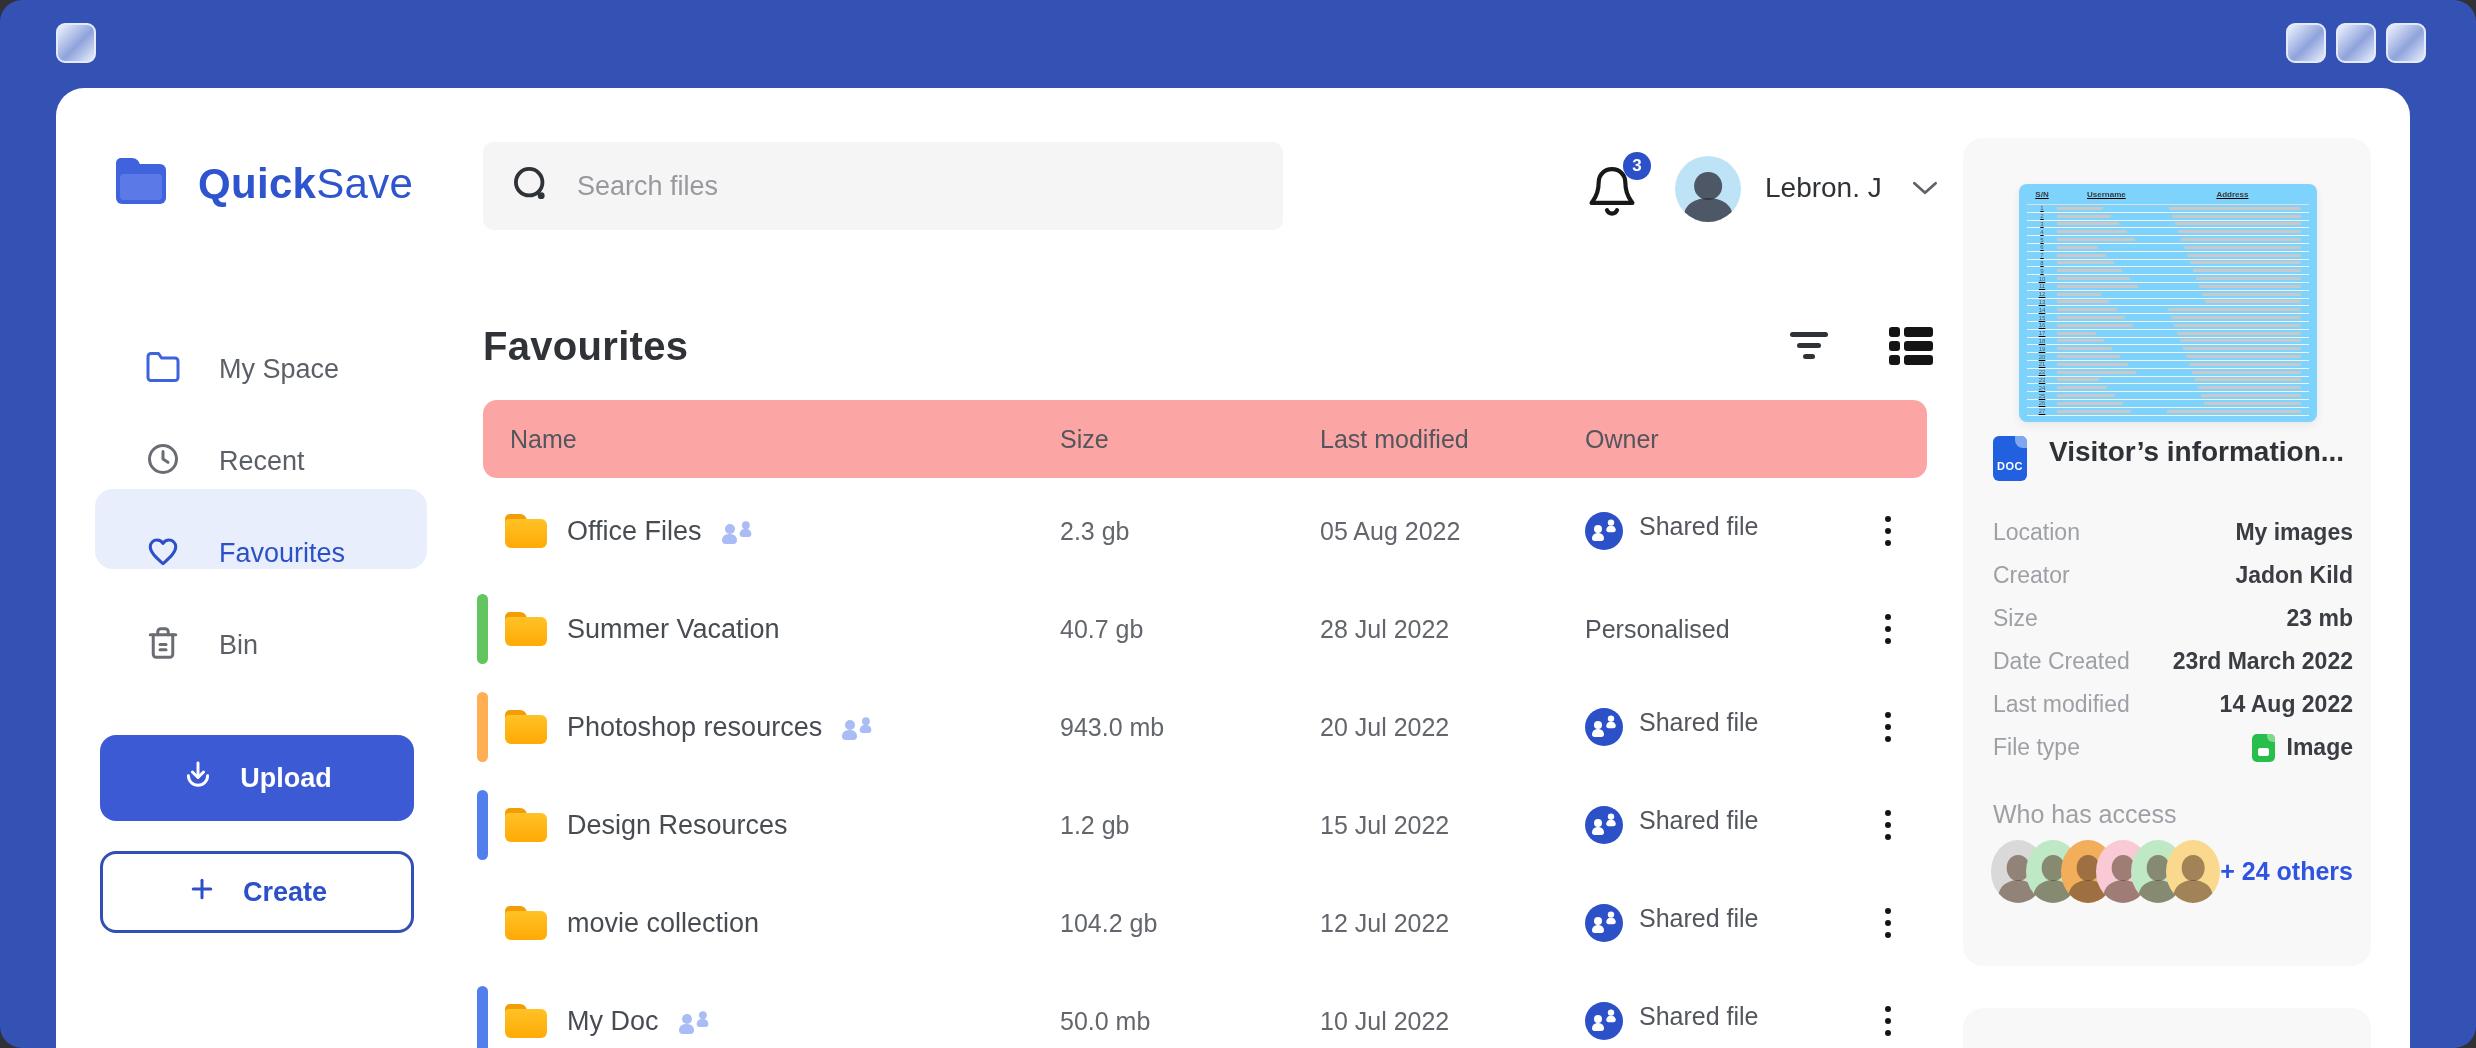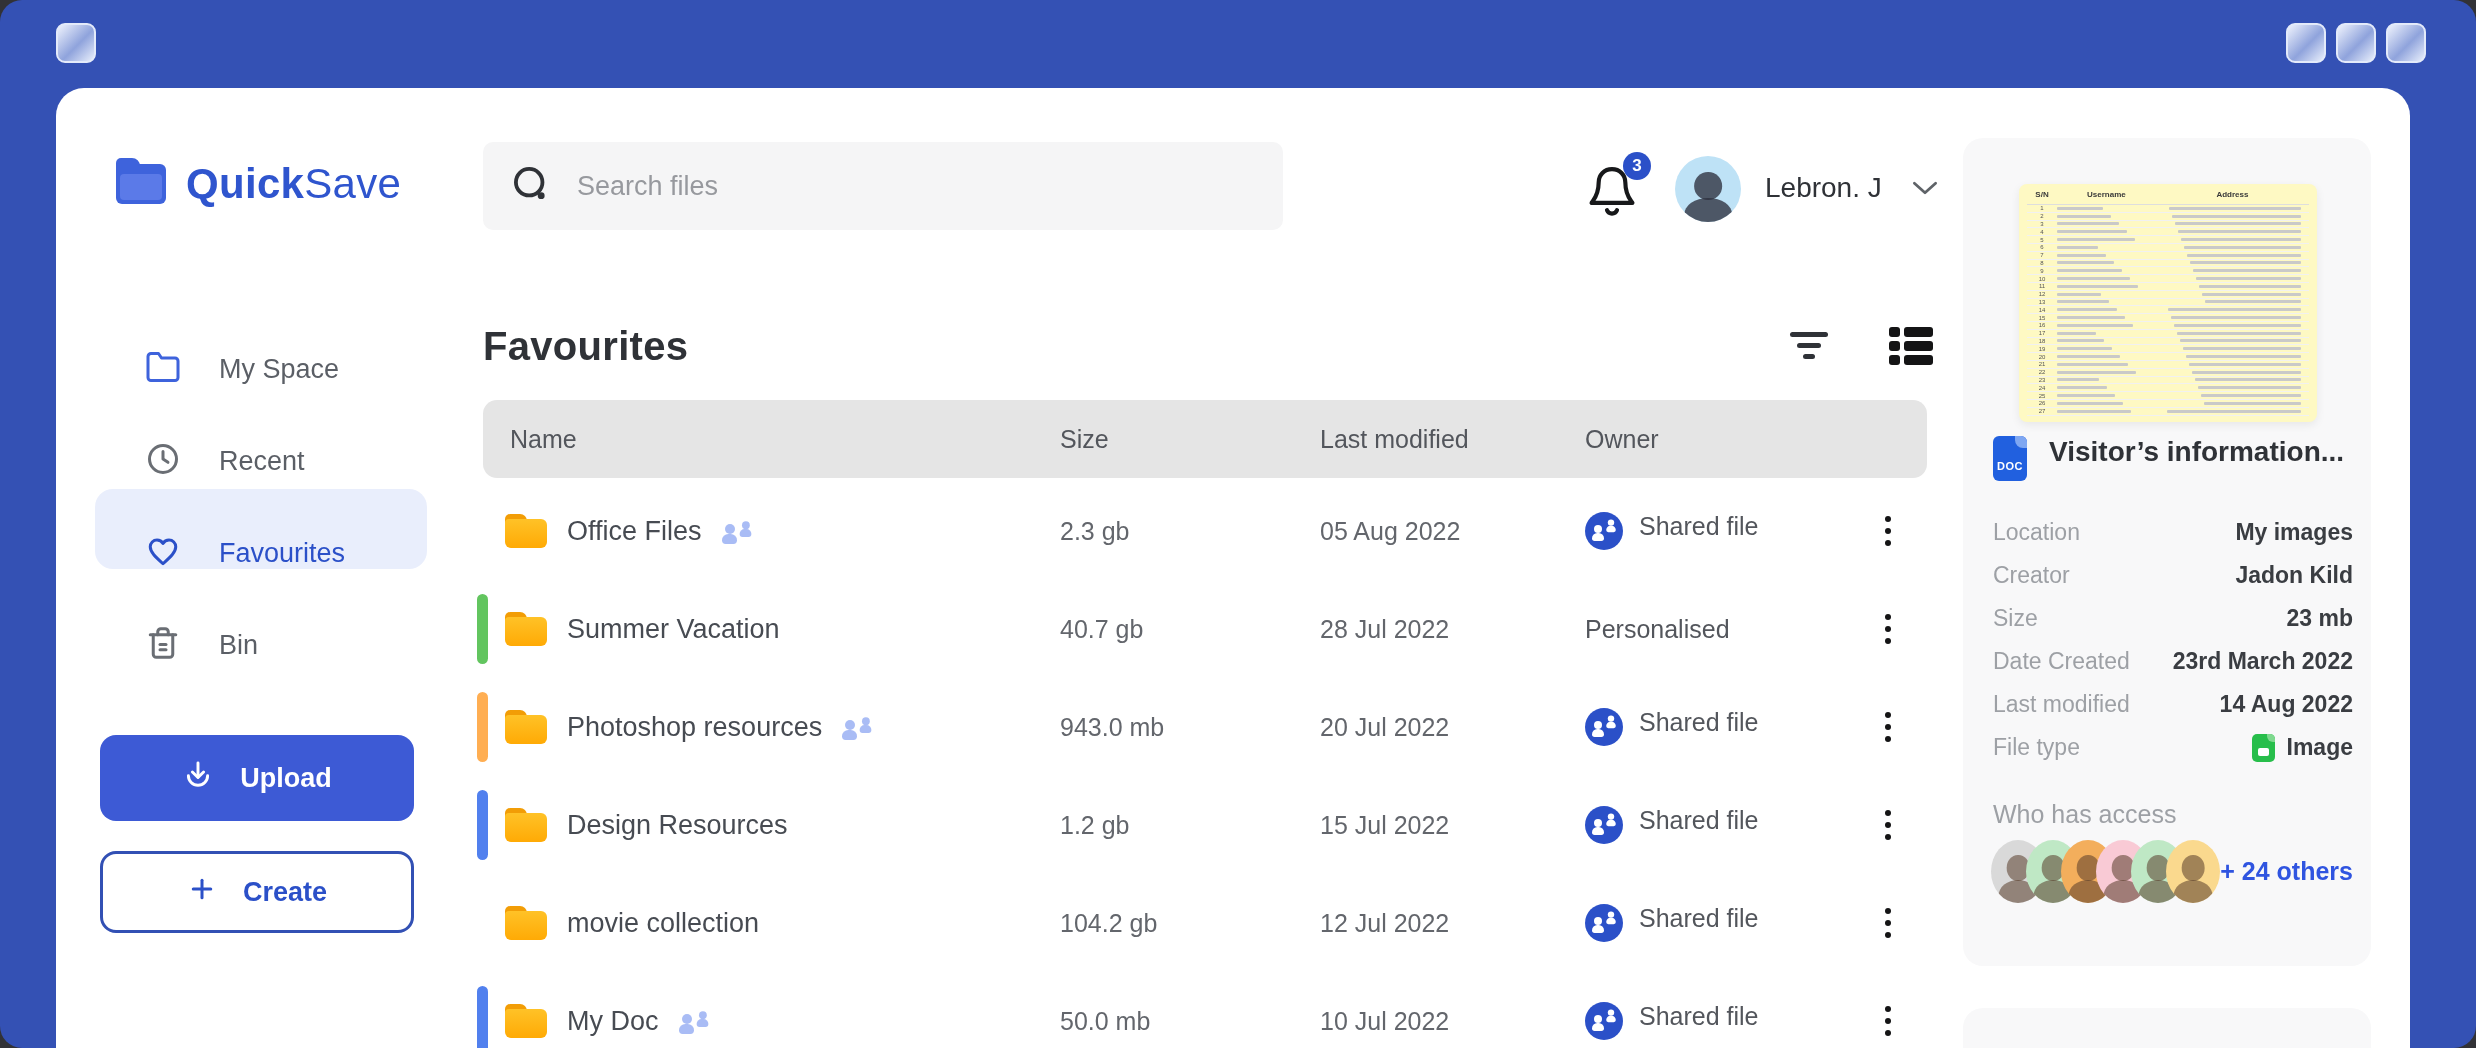--- a/index.html
+++ b/index.html
@@ -13,21 +13,21 @@
     border: 2px solid #E3EAFA; background: linear-gradient(135deg, #EFF3FD 0%, #8FA3DC 55%, #E9EFFC 100%);
     cursor: pointer; }
   .win-btn.left { left: 56px; }
   .win-btn.r1 { right: 150px; } .win-btn.r2 { right: 100px; } .win-btn.r3 { right: 50px; }
 
   
   .card { position: absolute; left: 56px; top: 88px; width: 2354px; height: 1000px;
     background: #FFFFFF; border-radius: 28px 28px 0 0; }
 
   
-  .logo { position: absolute; left: 60px; top: 72px; display: flex; align-items: center; gap: 20px; }
+  .logo { position: absolute; left: 60px; top: 72px; display: flex; align-items: center; gap: 32px; }
   .logo-folder { position: relative; width: 50px; height: 40px; background: #3E63DC; border-radius: 6px; }
   .logo-folder::before { content: ""; position: absolute; top: -6px; left: 0; width: 24px; height: 12px;
     background: #3E63DC; border-radius: 5px 8px 0 0; }
   .logo-folder::after { content: ""; position: absolute; left: 4px; top: 10px; right: 4px; bottom: 4px;
     background: #5B7AE8; border-radius: 4px; }
   .logo-text { font-size: 42px; color: #2F55CE; letter-spacing: .3px; }
   .logo-text b { font-weight: 700; }
   .logo-text span.lt { font-weight: 400; }
 
   .nav { position: absolute; left: 39px; top: 217px; width: 332px; }
@@ -81,21 +81,21 @@
     background: #2F3237; display: block; }
   .filter-icon i:nth-child(1) { top: 2px; width: 38px; }
   .filter-icon i:nth-child(2) { top: 13px; width: 24px; }
   .filter-icon i:nth-child(3) { top: 24px; width: 12px; }
   .list-icon { width: 44px; height: 38px; display: flex; flex-direction: column; justify-content: space-between;
     cursor: pointer; }
   .list-icon .lr { display: flex; gap: 4px; height: 10px; }
   .list-icon .sq { width: 11px; background: #141415; border-radius: 3px; }
   .list-icon .br { flex: 1; background: #141415; border-radius: 3px; }
 
-  .table-head { position: absolute; left: 0; top: 312px; width: 1444px; height: 78px; background: #e5e5e5;
+  .table-head { position: absolute; left: 0; top: 312px; width: 1444px; height: 78px; background: #fca5a5;
     border-radius: 14px; display: grid; grid-template-columns: 550px 260px 265px 283px 1fr;
     align-items: center; padding-left: 27px; }
   .th { font-size: 25px; color: #53565C; }
 
   .rows { position: absolute; left: 0; top: 394px; width: 1444px; }
   .file-row { position: relative; height: 98px; display: grid;
     grid-template-columns: 555px 260px 265px 283px 1fr; align-items: center; padding-left: 22px;
     cursor: pointer; }
   .accent { position: absolute; left: -6px; top: 14px; width: 11px; height: 70px; border-radius: 6px; }
   .name-cell { display: flex; align-items: center; gap: 20px; }
@@ -124,22 +124,22 @@
   .kebab { width: 40px; height: 40px; display: flex; flex-direction: column; align-items: center;
     justify-content: center; gap: 6px; cursor: pointer; }
   .kebab i { width: 6px; height: 6px; border-radius: 50%; background: #141415; display: block; }
   .hidden { visibility: hidden; }
 
   
   .panel { position: absolute; left: 1907px; top: 50px; width: 408px; height: 828px; background: #F8F8F9;
     border-radius: 20px; }
   .panel2 { position: absolute; left: 1907px; top: 920px; width: 408px; height: 200px; background: #F8F8F9;
     border-radius: 20px; }
-  .preview { position: absolute; left: 56px; top: 46px; width: 298px; height: 238px; background: #fef9c3;
-    border-radius: 8px; box-shadow: 0 3px 10px rgba(0,0,0,.07); padding: 6px 8px 4px; overflow: hidden; }
+  .preview { position: absolute; left: 56px; top: 46px; width: 298px; height: 238px; background: #7dd3fc;
+    border-radius: 8px; box-shadow: 0 3px 10px rgba(0,0,0,.07); padding: 6px 8px 4px; overflow: hidden; text-decoration: underline; }
   .pv-head { display: flex; height: 15px; border-bottom: 1px solid #DEDEDE; font-size: 8px; font-weight: 700;
     color: #3A3A3A; }
   .pv-head span:nth-child(1) { width: 30px; text-align: center; }
   .pv-head span:nth-child(2) { flex: 1; text-align: center; }
   .pv-head span:nth-child(3) { flex: 1.55; text-align: center; }
   .pv-row { display: flex; align-items: center; height: 7.8px; border-bottom: 1px solid #F1F1F1; }
   .pv-row .num { width: 30px; font-size: 6px; color: #555; text-align: center; line-height: 1; }
   .pv-row .bar { height: 3px; background: #C9C9C9; border-radius: 1px; margin-right: 8px; }
 
   .file-title-row { position: absolute; left: 30px; top: 298px; right: 18px; height: 50px; display: flex;

